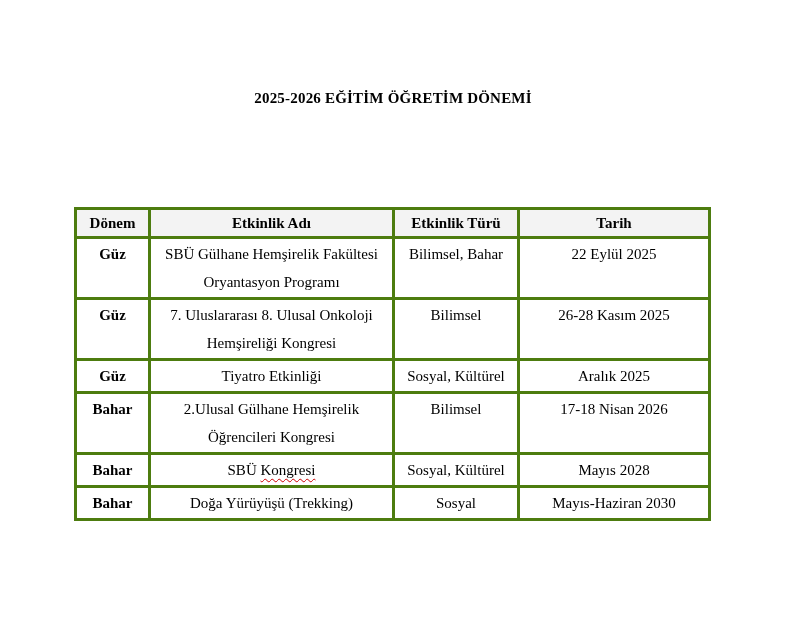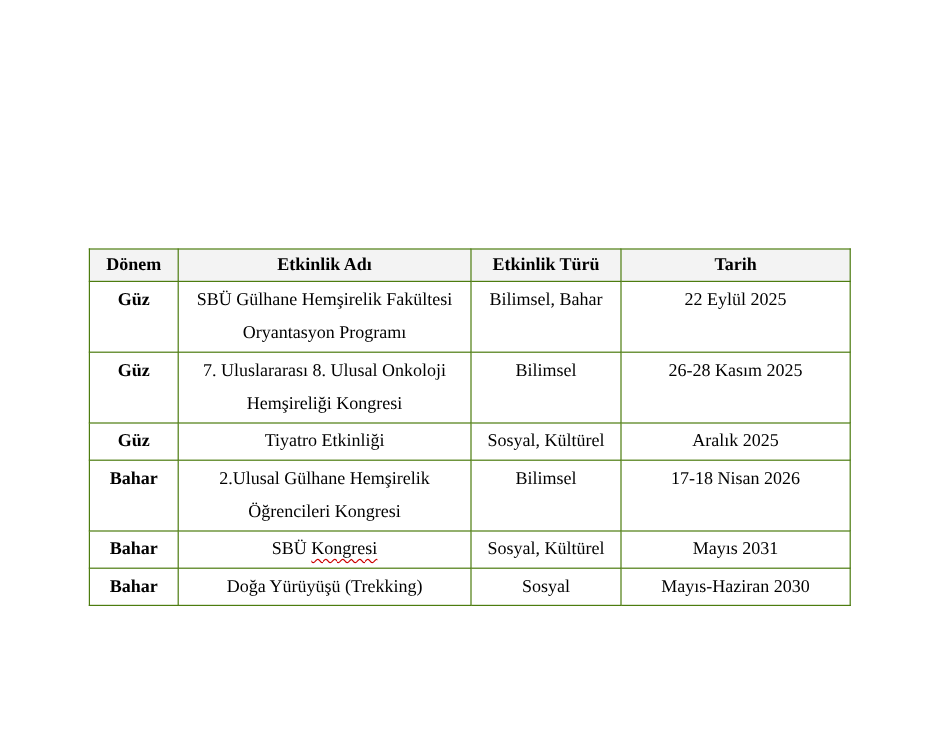--- a/index.html
+++ b/index.html
@@ -26,21 +26,21 @@
   }
   table.schedule {
     position: absolute;
     top: 207px; left: 74px;
     width: 634px;
     border-collapse: collapse;
     table-layout: fixed;
     font-size: 15px;
   }
   table.schedule th, table.schedule td {
-    border: 1px solid #4d7c0f;
+    border: 3px solid #4d7c0f;
     vertical-align: top;
   }
   table.schedule th {
     background: #f3f3f3;
     font-weight: bold;
     text-align: center;
     padding: 2px 4px;
     line-height: 22px;
   }
   table.schedule td {
@@ -58,20 +58,21 @@
     text-decoration-thickness: 1px;
     text-underline-offset: 3px;
   }
 </style>
 </head>
 <body>
 
 <div class="doc-page">
 
   <div class="title-block">
+    <div class="title-line">2025-2026 EĞİTİM ÖĞRETİM DÖNEMİ</div>
   </div>
 
   <table class="schedule">
     <colgroup>
       <col style="width:74px">
       <col style="width:244px">
       <col style="width:125px">
       <col style="width:191px">
     </colgroup>
     <thead>
@@ -104,21 +105,21 @@
       <tr>
         <td class="cell-donem">Bahar</td>
         <td class="cell-adi">2.Ulusal Gülhane Hemşirelik Öğrencileri Kongresi</td>
         <td class="cell-turu">Bilimsel</td>
         <td class="cell-tarih">17-18 Nisan 2026</td>
       </tr>
       <tr>
         <td class="cell-donem">Bahar</td>
         <td class="cell-adi"><span>SBÜ </span><span class="squiggle">Kongresi</span></td>
         <td class="cell-turu">Sosyal, Kültürel</td>
-        <td class="cell-tarih">Mayıs 2031</td>
+        <td class="cell-tarih">Mayıs 2028</td>
       </tr>
       <tr>
         <td class="cell-donem">Bahar</td>
         <td class="cell-adi">Doğa Yürüyüşü (Trekking)</td>
         <td class="cell-turu">Sosyal</td>
         <td class="cell-tarih">Mayıs-Haziran 2030</td>
       </tr>
     </tbody>
   </table>
 

